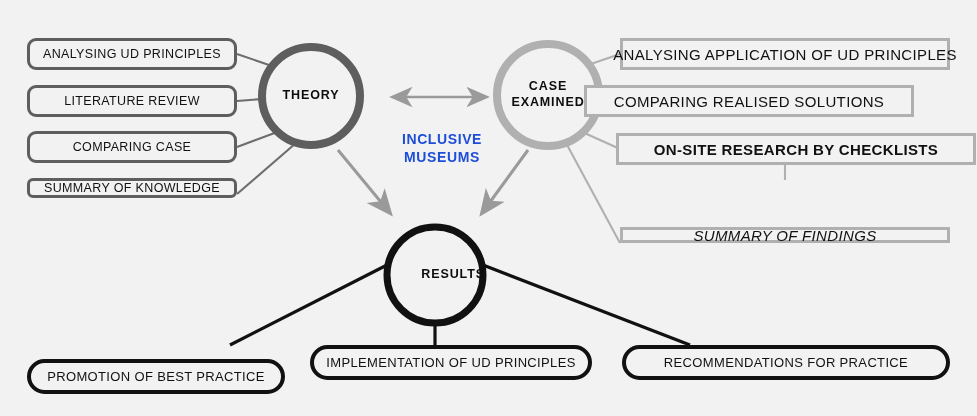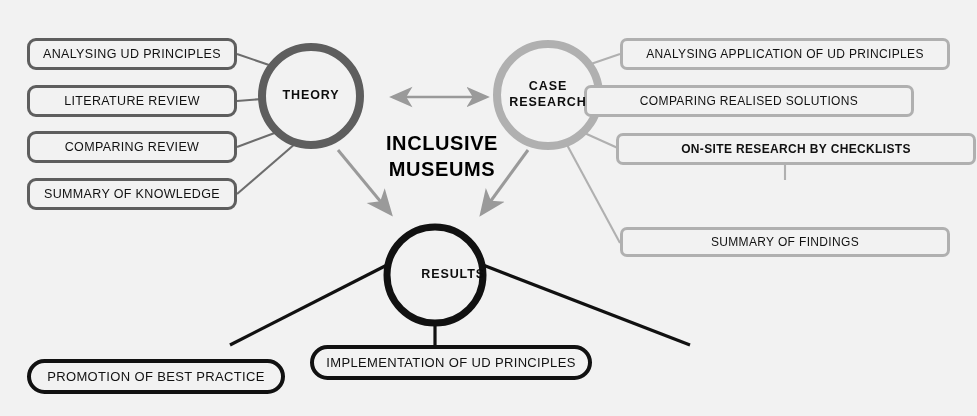--- a/index.html
+++ b/index.html
@@ -16,33 +16,33 @@
     box-sizing:border-box;
     display:flex;align-items:center;justify-content:center;
     background:#f2f2f2;
     color:#111;
     text-align:center;
     letter-spacing:.35px;
     white-space:nowrap;
     z-index:3;
   }
   .b-theory{border:3px solid #5e5e5e;border-radius:9px;font-size:12.5px;text-align:center;}
-  .b-case{border:3px solid #b0b0b0;border-radius:7px;font-size:12px;}
+  .b-case{border:3px solid #b0b0b0;border-radius:0;font-size:15px;}
   .b-result{border:4px solid #111111;border-radius:18px;font-size:13px;}
   .circle-label{
     position:absolute;z-index:5;
     display:flex;align-items:center;justify-content:center;
     flex-direction:column;
     font-weight:bold;font-size:12.5px;color:#0d0d0d;
     letter-spacing:.9px;line-height:1.25;
     text-align:center;pointer-events:none;
   }
   .center-label{
     position:absolute;z-index:5;
-    font-weight:bold;font-size:20px;color:#000000;
+    font-weight:bold;font-size:14px;color:#1d4ed8;
     letter-spacing:.6px;line-height:1.28;text-align:center;
     width:140px;
   }
 </style>
 </head>
 <body>
 
 <div id="canvas">
 
   <svg class="layer" viewBox="0 0 977 416">
@@ -86,58 +86,61 @@
     <circle cx="548" cy="95" r="51" fill="#f2f2f2" stroke="#b0b0b0" stroke-width="8"></circle>
     <circle cx="435" cy="275" r="48" fill="#f2f2f2" stroke="#111111" stroke-width="7"></circle>
   </svg>
 
   <div class="circle-label" style="left:261px;top:76px;width:100px;height:40px;">
     <span>THEORY</span>
   </div>
 
   <div class="circle-label" style="left:498px;top:74px;width:100px;height:42px;">
     <span>CASE</span>
-    <span>RESEARCH</span>
+    <span>EXAMINED</span>
   </div>
 
   <div class="circle-label" style="left:385px;top:255px;width:100px;height:40px;align-items:flex-end;">
     <span>RESULTS</span>
   </div>
 
   <div class="center-label" style="left:372px;top:131px;">
     <div>INCLUSIVE</div>
     <div>MUSEUMS</div>
   </div>
 
   <div class="node-box b-theory" style="left: 27px; top: 38px; width: 210px; height: 32px;">
     <span>ANALYSING UD PRINCIPLES</span>
   </div>
   <div class="node-box b-theory" style="left: 27px; top: 85px; width: 210px; height: 32px;">
     <span>LITERATURE REVIEW</span>
   </div>
   <div class="node-box b-theory" style="left: 27px; top: 131px; width: 210px; height: 32px;">
-    <span>COMPARING REVIEW</span>
+    <span>COMPARING CASE</span>
   </div>
-  <div class="node-box b-theory" style="left: 27px; top: 178px; width: 210px; height: 32px;">
+  <div class="node-box b-theory" style="left: 27px; top: 178px; width: 210px; height: 20px; border-radius: 6px;">
     <span>SUMMARY OF KNOWLEDGE</span>
   </div>
 
   <div class="node-box b-case" style="left: 620px; top: 38px; width: 330px; height: 32px;">
     <span>ANALYSING APPLICATION OF UD PRINCIPLES</span>
   </div>
   <div class="node-box b-case" style="left: 584px; top: 85px; width: 330px; height: 32px; justify-content: center;">
     <span>COMPARING REALISED SOLUTIONS</span>
   </div>
   <div class="node-box b-case" style="left: 616px; top: 133px; width: 360px; height: 32px; font-weight: bold;">
     <span>ON-SITE RESEARCH BY CHECKLISTS</span>
   </div>
-  <div class="node-box b-case" style="left: 620px; top: 227px; width: 330px; height: 30px;">
+  <div class="node-box b-case" style="left: 620px; top: 227px; width: 330px; height: 16px; font-style: italic;">
     <span>SUMMARY OF FINDINGS</span>
   </div>
 
   <div class="node-box b-result" style="left: 27px; top: 345px; width: 258px; height: 35px; margin-top: 14px;">
     <span>PROMOTION OF BEST PRACTICE</span>
   </div>
   <div class="node-box b-result" style="left: 310px; top: 345px; width: 282px; height: 35px;">
     <span>IMPLEMENTATION OF UD PRINCIPLES</span>
   </div>
+  <div class="node-box b-result" style="left: 622px; top: 345px; width: 328px; height: 35px;">
+    <span>RECOMMENDATIONS FOR PRACTICE</span>
+  </div>
 
 </div>
 
 </body></html>

